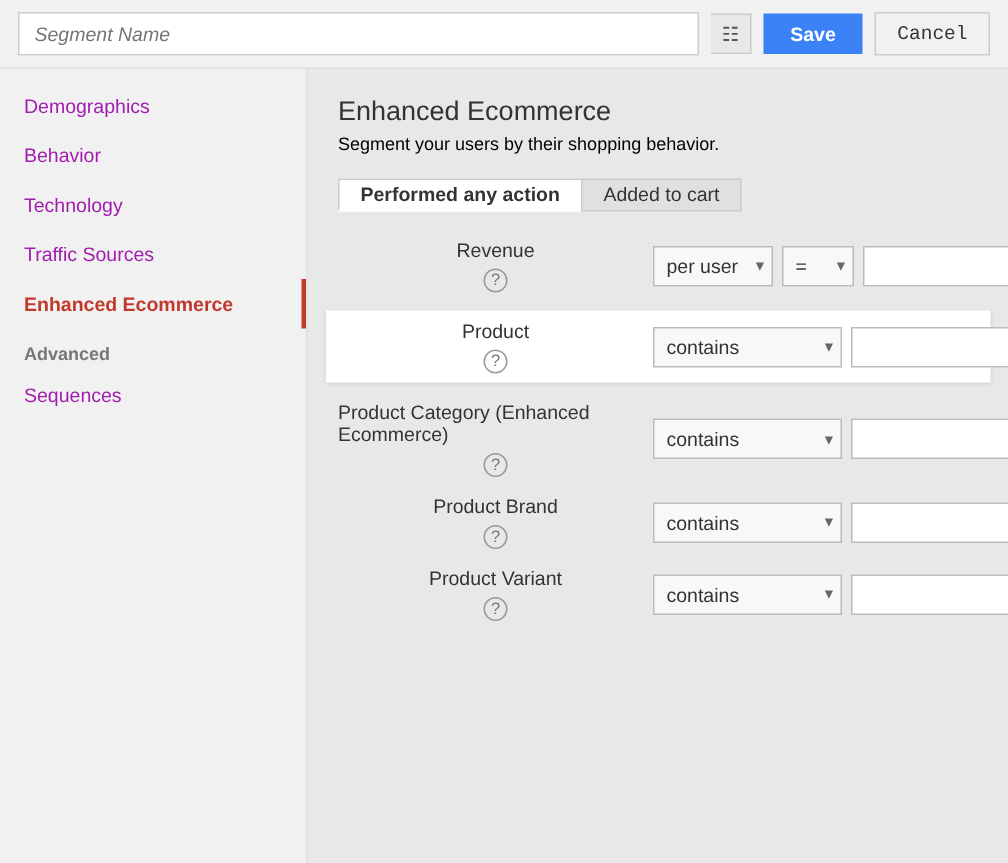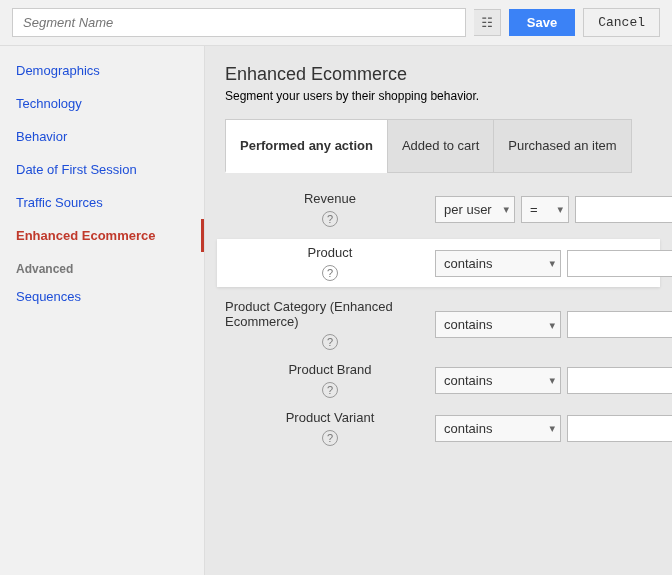--- a/index.html
+++ b/index.html
@@ -30,36 +30,36 @@
 
     
     .main-layout { display: flex; height: calc(575px - 44px); }
 
     
     .sidebar {
       width: 205px; min-width: 205px; background: #f1f1f1;
       border-right: 1px solid #ddd; padding: 8px 0;
     }
     .sidebar-item {
-      padding: 9px 16px; cursor: pointer; color: #1d4ed8; font-size: 13px;
+      padding: 9px 16px; cursor: pointer; color: #a21caf; font-size: 13px;
     }
     .sidebar-item.active { color: #c0392b; font-weight: bold; border-right: 3px solid #c0392b; }
     .sidebar-section-label {
       padding: 10px 16px 4px; font-size: 12px; color: #777; font-weight: bold;
     }
 
     
     .content { flex: 1; background: #e8e8e8; padding: 18px 20px; overflow-y: auto; }
     .content-title { font-size: 18px; font-weight: normal; color: #333; margin-bottom: 4px; }
     .content-subtitle { font-size: 12px; color: #000000; margin-bottom: 16px; }
 
     
     .tab-bar { display: flex; margin-bottom: 18px; }
     .tab {
-      padding: 18px 14px; font-size: 13px; cursor: pointer;
+      padding: 2px 14px; font-size: 13px; cursor: pointer;
       background: #e0e0e0; color: #333; border: 1px solid #ccc;
       border-right: none;
     }
     .tab:last-child { border-right: 1px solid #ccc; }
     .tab.active { background: #fff; border-bottom: 2px solid #fff; font-weight: bold; color: #333; }
 
     
     .filter-row {
       display: flex; align-items: center; margin-bottom: 12px;
       background: transparent;
@@ -98,37 +98,35 @@
   <input type="text" class="segment-name-input" placeholder="Segment Name" style="">
   <div class="input-icon">☷</div>
   <button class="btn-save">Save</button>
   <button class="btn-cancel">Cancel</button>
 </div>
 
 <div class="main-layout">
 
   <div class="sidebar">
     <div class="sidebar-item">Demographics</div>
+    <div class="sidebar-item">Behavior</div>
     <div class="sidebar-item">Technology</div>
-    <div class="sidebar-item">Behavior</div>
-    <div class="sidebar-item">Date of First Session</div>
     <div class="sidebar-item">Traffic Sources</div>
     <div class="sidebar-item active">Enhanced Ecommerce</div>
     <div class="sidebar-section-label">Advanced</div>
     <div class="sidebar-item">Sequences</div>
   </div>
 
   <div class="content">
     <div class="content-title">Enhanced Ecommerce</div>
     <div class="content-subtitle">Segment your users by their shopping behavior.</div>
 
     <div class="tab-bar">
       <div class="tab active">Performed any action</div>
       <div class="tab">Added to cart</div>
-      <div class="tab">Purchased an item</div>
     </div>
 
     <div class="filter-row">
       <div class="filter-label">
         <span>Revenue</span>
         <span class="help-icon">?</span>
       </div>
       <div class="filter-controls">
         <div class="select-wrapper">
           <select class="select-dropdown">

